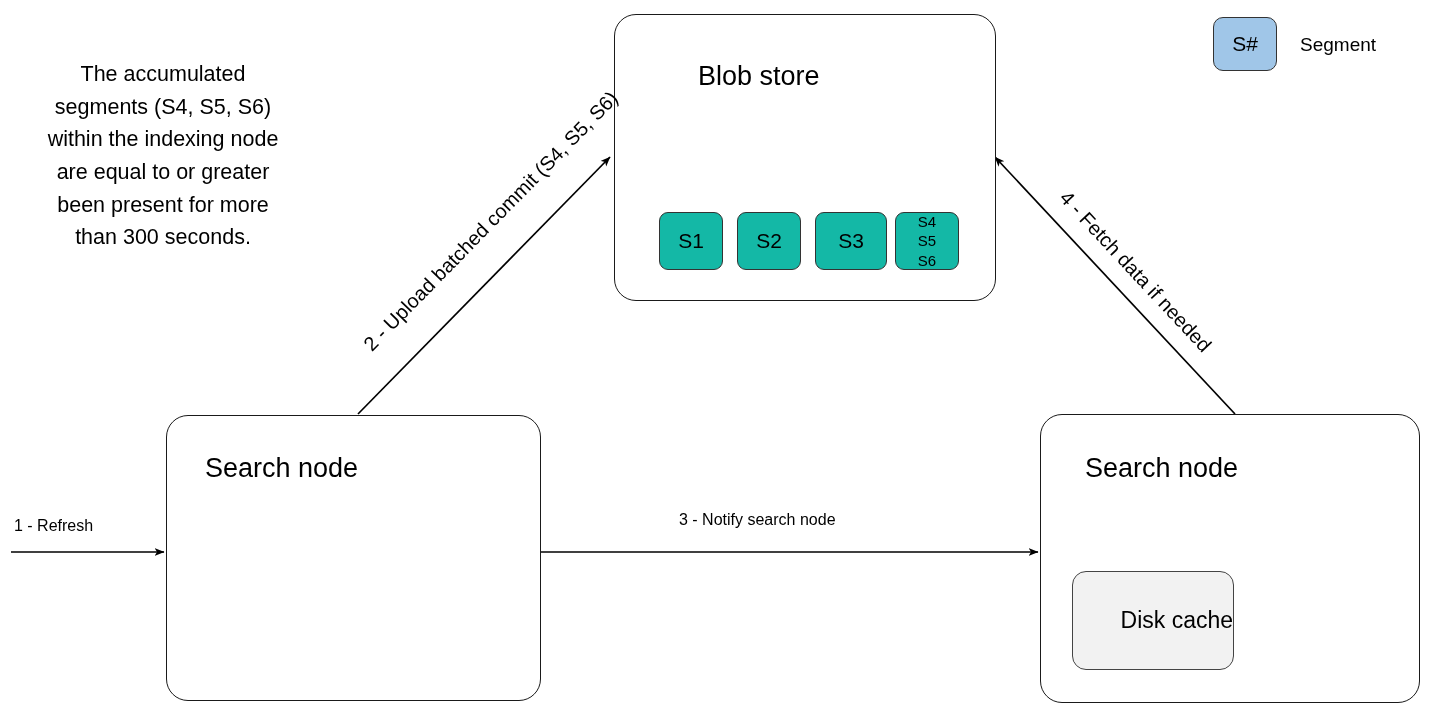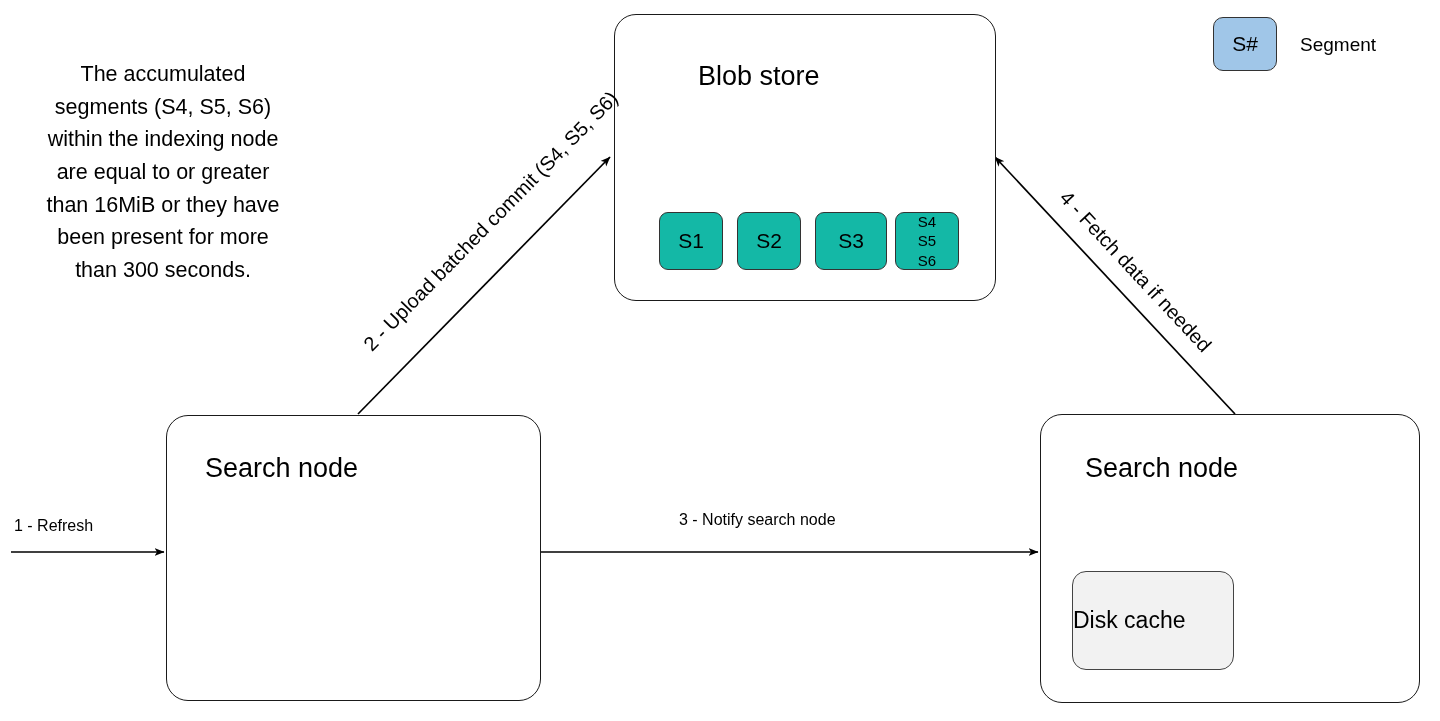--- a/index.html
+++ b/index.html
@@ -59,21 +59,21 @@
   }
   .seg-chip.multi span { display: block; }
   .disk-cache {
     position: absolute;
     border: 1.5px solid #444444;
     background: #f2f2f2;
     border-radius: 14px;
     box-sizing: border-box;
     display: flex;
     align-items: center;
-    justify-content: flex-start;
+    justify-content: flex-end;
     font-size: 23px;
     color: #000000;
   }
   .legend-chip {
     position: absolute;
     border: 1.5px solid #333333;
     background: #a0c6e8;
     border-radius: 10px;
     box-sizing: border-box;
     display: flex;
@@ -130,21 +130,20 @@
     <line x1="541" y1="552" x2="1038" y2="552" stroke="#000000" stroke-width="1.7" marker-end="url(#ah)"></line>
 
     <line x1="1235" y1="414" x2="995" y2="157" stroke="#000000" stroke-width="1.7" marker-end="url(#ah)"></line>
   </svg>
 
   <div class="annotation" style="left:18px; top:58px; width:290px;">
     <div>The accumulated</div>
     <div>segments (S4, S5, S6)</div>
     <div>within the indexing node</div>
     <div>are equal to or greater</div>
-    <div>than 16MiB or they have</div>
     <div>been present for more</div>
     <div>than 300 seconds.</div>
   </div>
 
   <div class="legend-chip" style="left:1213px; top:17px; width:64px; height:54px;">
     <span>S#</span>
   </div>
   <div class="legend-label" style="left:1300px; top:34px;">
     <span>Segment</span>
   </div>

